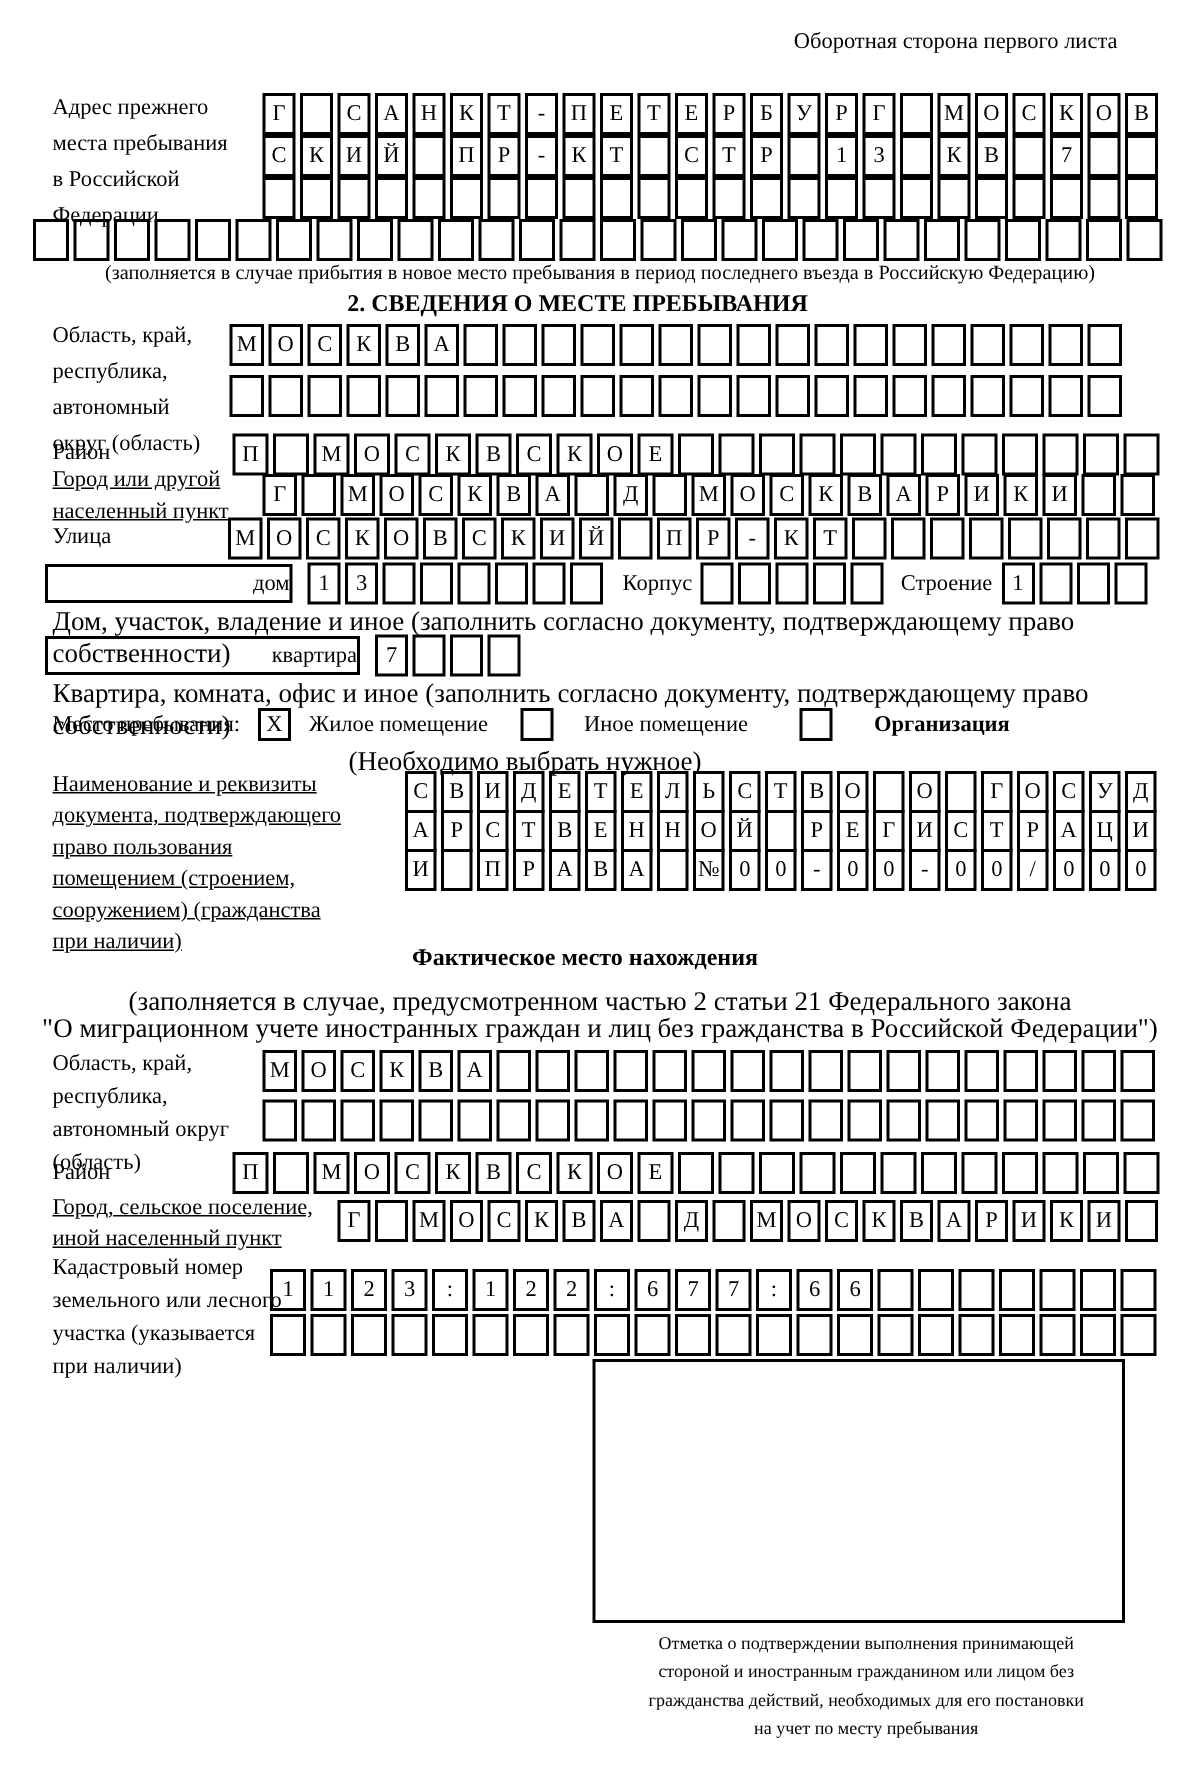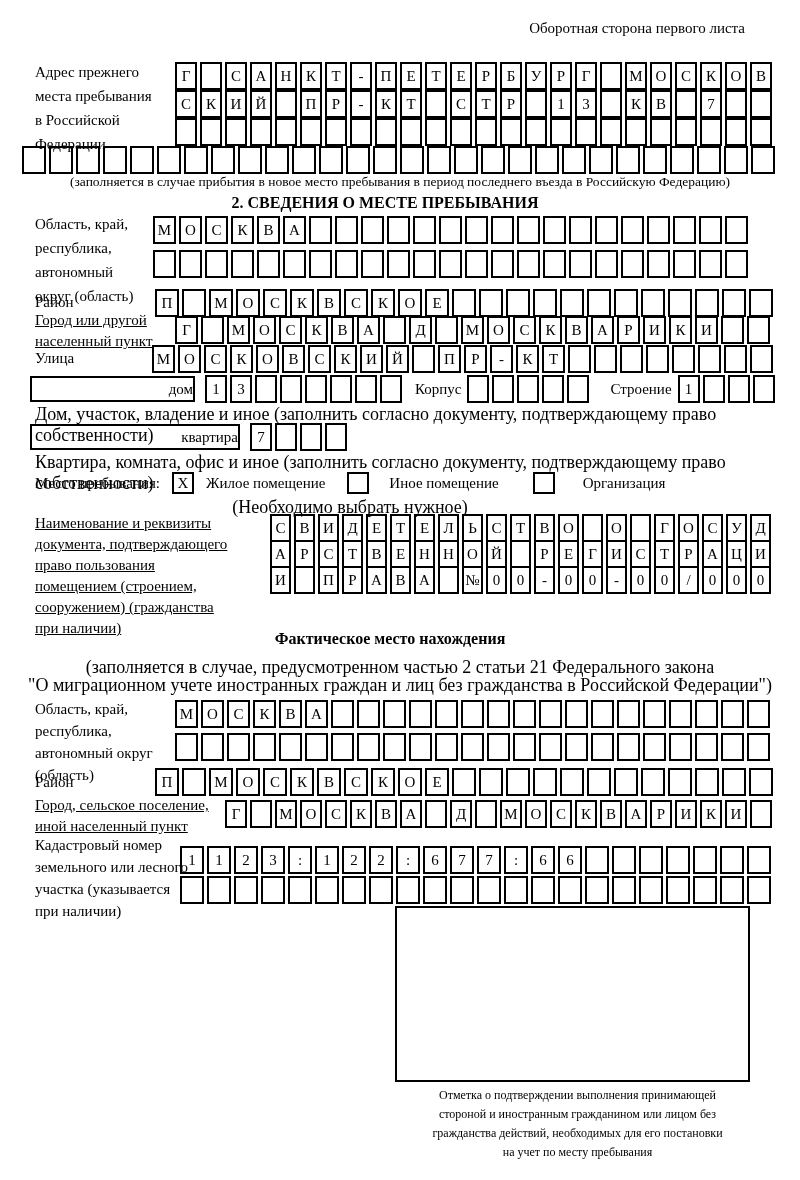--- a/index.html
+++ b/index.html
@@ -79,39 +79,39 @@
 <div class="cellrow p26" style="left:175px; top:316px;"><span class="cell">Г</span><span class="cell"></span><span class="cell">М</span><span class="cell">О</span><span class="cell">С</span><span class="cell">К</span><span class="cell">В</span><span class="cell">А</span><span class="cell"></span><span class="cell">Д</span><span class="cell"></span><span class="cell">М</span><span class="cell">О</span><span class="cell">С</span><span class="cell">К</span><span class="cell">В</span><span class="cell">А</span><span class="cell">Р</span><span class="cell">И</span><span class="cell">К</span><span class="cell">И</span><span class="cell"></span><span class="cell"></span></div>
 
 <div class="labelcol" style="left:35px; top:346px;">Улица</div>
 <div class="cellrow p26" style="left:152px; top:345px;"><span class="cell">М</span><span class="cell">О</span><span class="cell">С</span><span class="cell">К</span><span class="cell">О</span><span class="cell">В</span><span class="cell">С</span><span class="cell">К</span><span class="cell">И</span><span class="cell">Й</span><span class="cell"></span><span class="cell">П</span><span class="cell">Р</span><span class="cell">-</span><span class="cell">К</span><span class="cell">Т</span><span class="cell"></span><span class="cell"></span><span class="cell"></span><span class="cell"></span><span class="cell"></span><span class="cell"></span><span class="cell"></span><span class="cell"></span></div>
 
 <div class="houserow" style="left:30px; top:375px;">
   <span class="namebox" style="width:161px;">дом</span>
   <span class="inline-cells p25" style="margin-left:10px;"><span class="cell">1</span><span class="cell">3</span><span class="cell"></span><span class="cell"></span><span class="cell"></span><span class="cell"></span><span class="cell"></span><span class="cell"></span></span>
   <span style="margin-left:10px;">Корпус</span>
   <span class="inline-cells p25" style="margin-left:6px;"><span class="cell"></span><span class="cell"></span><span class="cell"></span><span class="cell"></span><span class="cell"></span></span>
-  <span style="margin-left:18px;text-align:right;">Строение</span>
+  <span style="margin-left:8px;text-align:right;">Строение</span>
   <span class="inline-cells p25" style="margin-left:6px;"><span class="cell">1</span><span class="cell"></span><span class="cell"></span><span class="cell"></span></span>
 </div>
 <div class="abs note14" style="left:35px; top:404px;">Дом, участок, владение и иное (заполнить согласно документу, подтверждающему право собственности)</div>
 
 <div class="houserow" style="left:30px; top:423px;">
   <span class="namebox" style="width:206px;">квартира</span>
   <span class="inline-cells p25" style="margin-left:10px;"><span class="cell">7</span><span class="cell"></span><span class="cell"></span><span class="cell"></span></span>
 </div>
 <div class="abs note14" style="left:35px; top:452px;">Квартира, комната, офис и иное (заполнить согласно документу, подтверждающему право собственности)</div>
 
 <div class="houserow" style="left:35px; top:472px;">
   <span>Место пребывания:</span>
   <span class="checkbox" style="margin-left:12px;">X</span>
   <span style="margin-left:12px;">Жилое помещение</span>
   <span class="checkbox" style="margin-left:22px;"></span>
   <span style="margin-left:20px;">Иное помещение</span>
   <span class="checkbox" style="margin-left:34px;"></span>
-  <span style="margin-left:28px;">Организация</span>
+  <span style="margin-left:28px;font-weight:bold;">Организация</span>
 </div>
 <div class="abs center note14" style="left:0; top:497px; width:700px;">(Необходимо выбрать нужное)</div>
 
 <div class="labelcol lh21" style="left:35px; top:513px;">
   <div>Наименование и реквизиты</div>
   <div>документа, подтверждающего</div>
   <div>право пользования</div>
   <div>помещением (строением,</div>
   <div>сооружением) (гражданства</div>
   <div>при наличии)</div>

